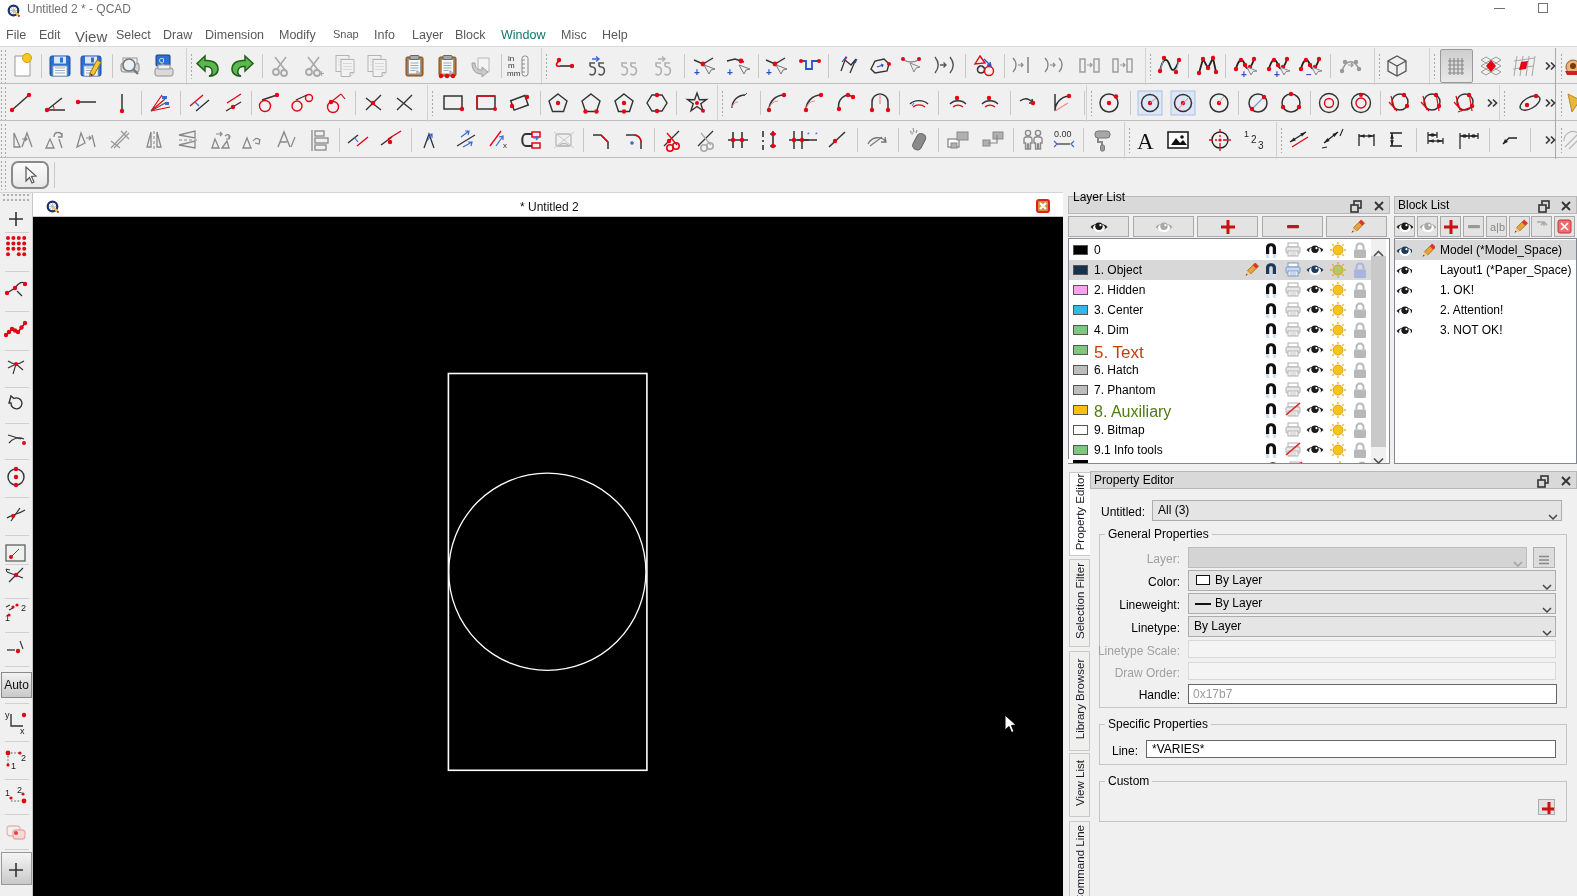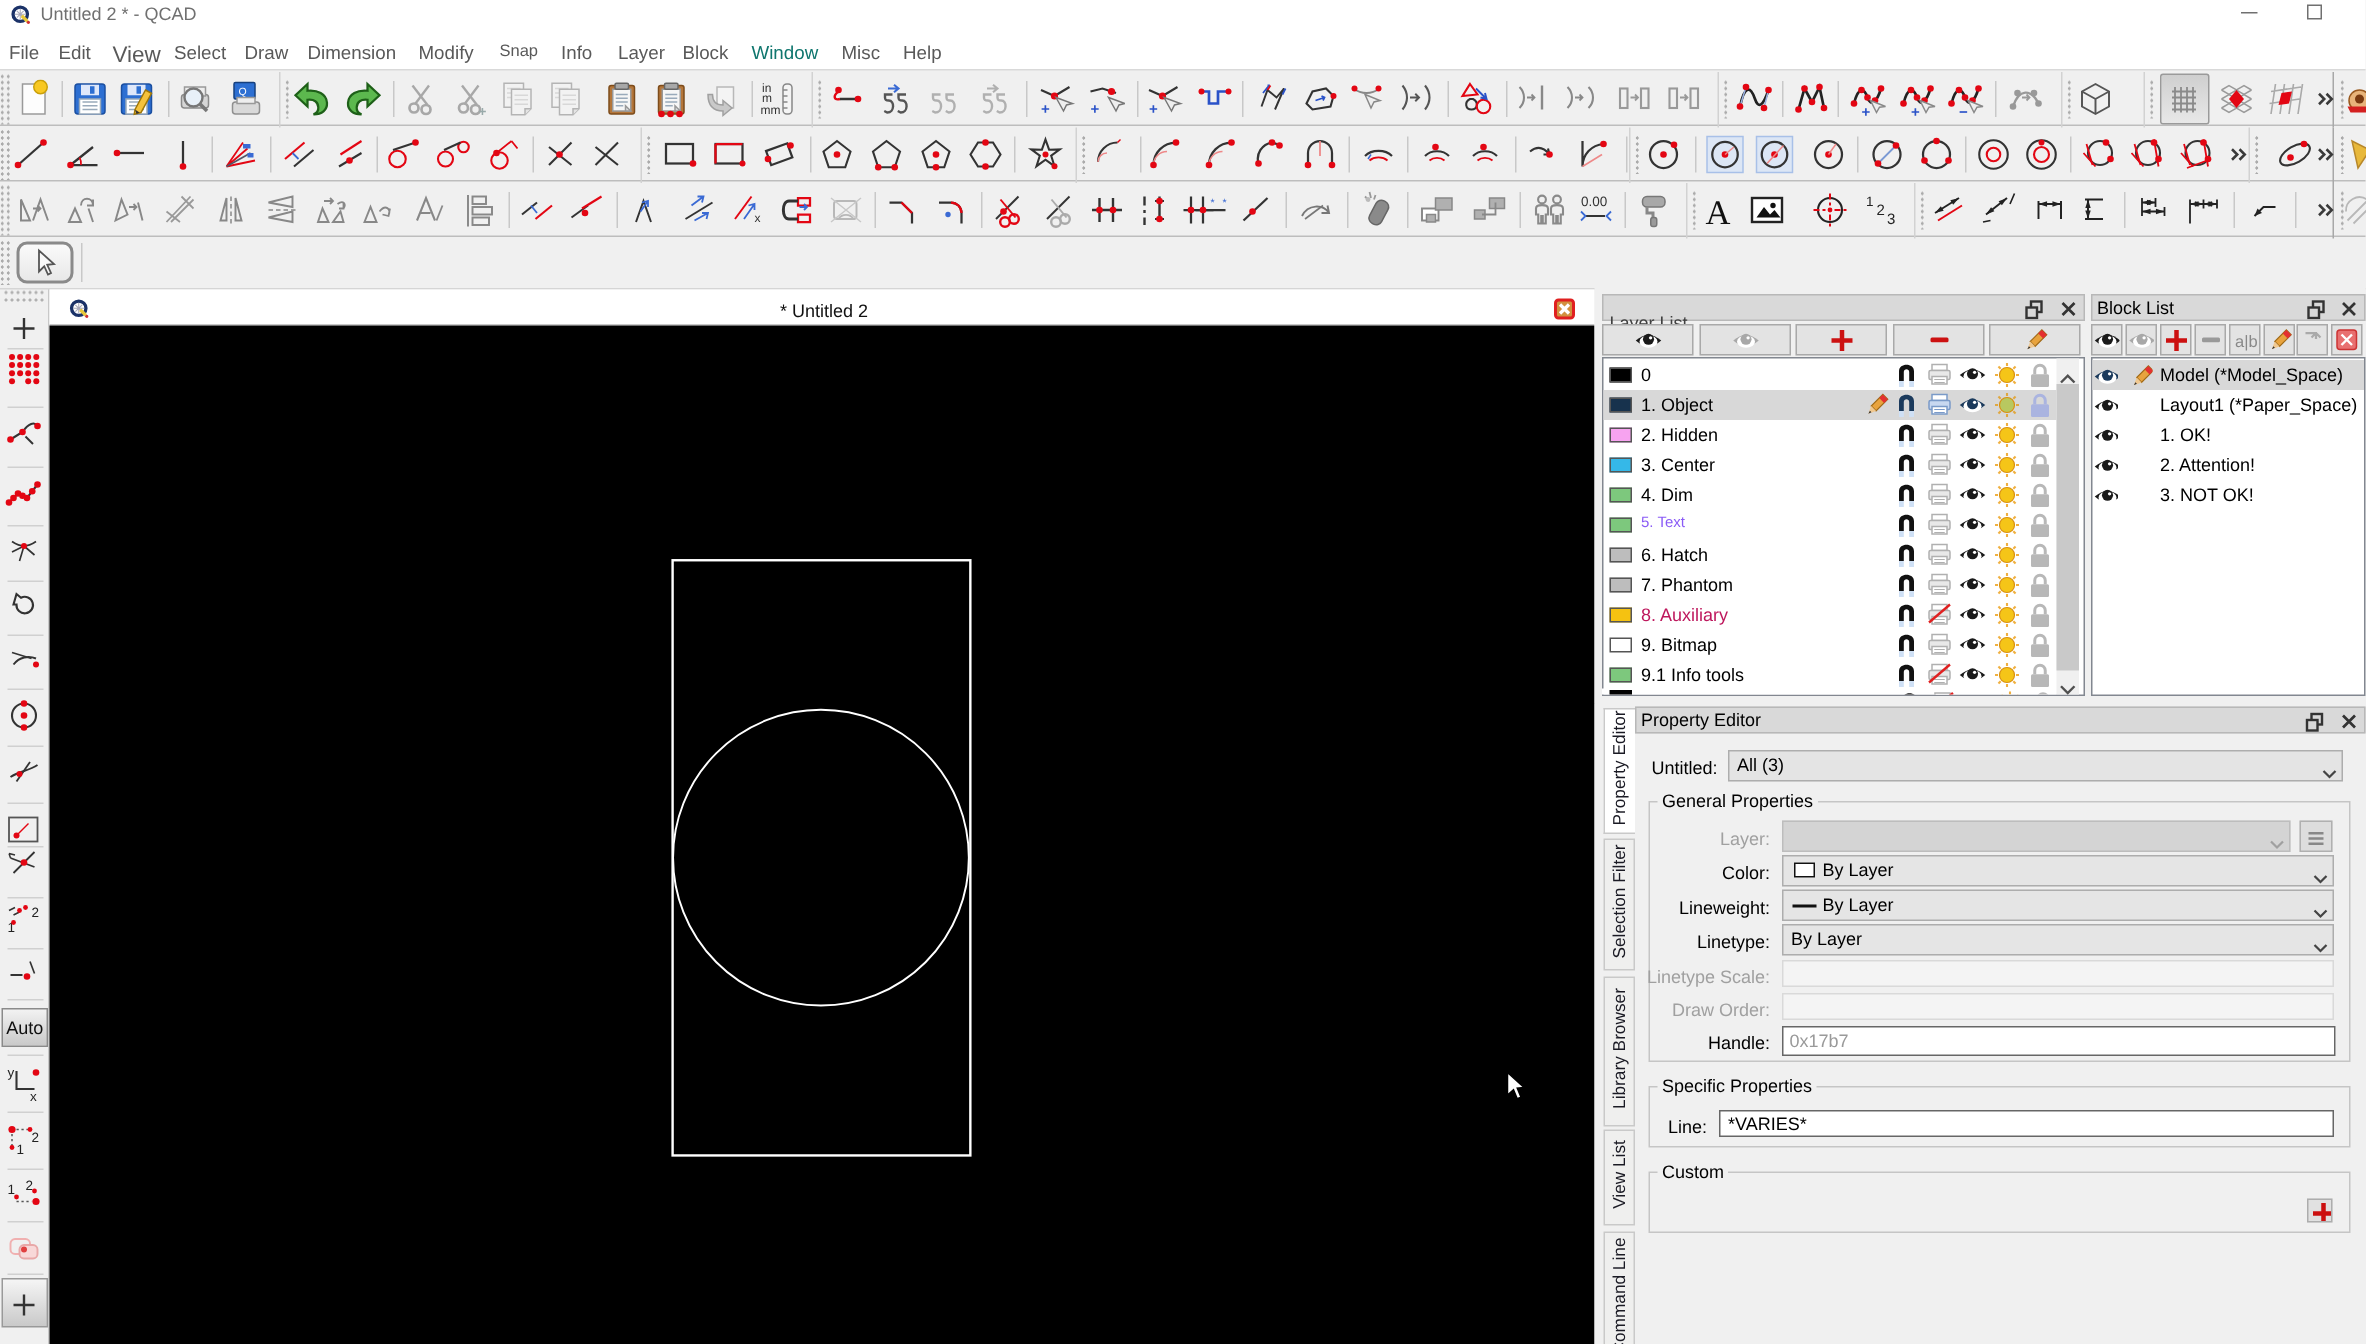--- a/index.html
+++ b/index.html
@@ -1314,21 +1314,21 @@
 <div class="abs" style="left:33px;top:217px;width:1030px;height:679px;background:#000"></div>
 <div class="abs" style="left:33px;top:217px"><svg width="1030" height="679" viewBox="0 0 1030 679">
       <rect x="415.4" y="156.5" width="198.5" height="396.8" fill="none" stroke="#fff" stroke-width="1.6"></rect>
       <circle cx="514.3" cy="354.8" r="98.6" fill="none" stroke="#fff" stroke-width="1.3"></circle>
     </svg></div>
 <div class="abs" style="left:1003px;top:714px"><svg width="16" height="20" viewBox="0 0 16 20">
       <path d="M2 1 L2 16 L6 12.5 L8.5 18.5 L11 17.5 L8.5 11.5 L13 11 z" fill="#fff" stroke="#000" stroke-width="1"></path>
     </svg></div>
 <div class="abs" style="left:1063px;top:192px;width:514px;height:277px;background:#f0f0f0"></div>
 <div class="hdr" style="left:1068px;top:196px;width:322px;height:18px;border:1px solid #b8b8b8;background:#d9d9d9"></div>
-<div class="abs" style="left:1073px;top:208px;font-size:12px;color:#404040">Layer List</div>
+<div class="abs" style="left:1073px;top:190px;font-size:12px;color:#000000">Layer List</div>
 <div class="abs" style="left:1349px;top:199px"><svg width="14" height="14" viewBox="0 0 14 14">
       <rect x="5" y="2" width="7" height="7" fill="none" stroke="#333" stroke-width="1.6"></rect>
       <rect x="2" y="6" width="7" height="7" fill="#d9d9d9" stroke="#333" stroke-width="1.6"></rect>
     </svg></div>
 <div class="abs" style="left:1372px;top:199px"><svg width="14" height="14" viewBox="0 0 14 14">
       <path d="M3 3 L11 11 M11 3 L3 11" stroke="#333" stroke-width="1.8"></path>
     </svg></div>
 <div class="pbtn" style="left:1068px;top:216px;width:61px;height:21px"></div>
 <div class="abs" style="left:1090px;top:218px"><svg width="18" height="18" viewBox="0 0 18 18">
       <path d="M0.5 9 Q9 1.5 17.5 9 Q9 16.5 0.5 9 z" fill="#1a1a1a"></path>
@@ -1534,21 +1534,21 @@
       <path d="M3.0 9.0 L1.0 9.0" stroke="#f0b040" stroke-width="1.4"></path>
       <path d="M4.8 4.8 L3.3 3.3" stroke="#f0b040" stroke-width="1.4"></path>
       <path d="M9.0 3.0 L9.0 1.0" stroke="#f0b040" stroke-width="1.4"></path>
       <path d="M13.2 4.8 L14.7 3.3" stroke="#f0b040" stroke-width="1.4"></path>
     </svg></div>
 <div class="abs" style="left:1351px;top:321px"><svg width="18" height="18" viewBox="0 0 18 18">
       <path d="M5.5 8.5 L5.5 6 a3.5 3.5 0 0 1 7 0 L12.5 8.5" fill="none" stroke="#b8b8b8" stroke-width="2"></path>
       <rect x="3" y="8.5" width="12" height="8.5" rx="1" fill="#b8b8b8"></rect>
     </svg></div>
 <div class="abs" style="left:1073px;top:345px;width:15px;height:10px;background:#7dc87d;border:1px solid #555"></div>
-<div class="abs" style="left:1094px;top:343px;font-size:10px;color:#8b5cf6">5. Text</div>
+<div class="abs" style="left:1094px;top:343px;font-size:17px;color:#c2410c">5. Text</div>
 <div class="abs" style="left:1262px;top:341px"><svg width="18" height="18" viewBox="0 0 18 18">
       <path d="M4 13 L4 6.5 C4 0.8 14 0.8 14 6.5 L14 13 L10.8 13 L10.8 7 C10.8 4.6 7.2 4.6 7.2 7 L7.2 13 z" fill="#111"></path>
       <rect x="4" y="13" width="3.2" height="4" fill="#cfe0f5"></rect>
       <rect x="10.8" y="13" width="3.2" height="4" fill="#cfe0f5"></rect>
     </svg></div>
 <div class="abs" style="left:1284px;top:341px"><svg width="18" height="18" viewBox="0 0 18 18">
       <rect x="4" y="2" width="10" height="4" fill="#fff" stroke="#b0b0b0"></rect>
       <rect x="2" y="6" width="14" height="6" rx="1" fill="#e8e8e8" stroke="#b0b0b0"></rect>
       <rect x="4" y="10" width="10" height="5" fill="#fff" stroke="#b0b0b0"></rect>
       <path d="M5.5 12 h7 M5.5 14 h7" stroke="#b0b0b0" stroke-width="0.8"></path>
@@ -1636,21 +1636,21 @@
       <path d="M3.0 9.0 L1.0 9.0" stroke="#f0b040" stroke-width="1.4"></path>
       <path d="M4.8 4.8 L3.3 3.3" stroke="#f0b040" stroke-width="1.4"></path>
       <path d="M9.0 3.0 L9.0 1.0" stroke="#f0b040" stroke-width="1.4"></path>
       <path d="M13.2 4.8 L14.7 3.3" stroke="#f0b040" stroke-width="1.4"></path>
     </svg></div>
 <div class="abs" style="left:1351px;top:381px"><svg width="18" height="18" viewBox="0 0 18 18">
       <path d="M5.5 8.5 L5.5 6 a3.5 3.5 0 0 1 7 0 L12.5 8.5" fill="none" stroke="#b8b8b8" stroke-width="2"></path>
       <rect x="3" y="8.5" width="12" height="8.5" rx="1" fill="#b8b8b8"></rect>
     </svg></div>
 <div class="abs" style="left:1073px;top:405px;width:15px;height:10px;background:#f5c211;border:1px solid #555"></div>
-<div class="abs" style="left:1094px;top:403px;font-size:12px;color:#be185d">8. Auxiliary</div>
+<div class="abs" style="left:1094px;top:403px;font-size:16px;color:#4d7c0f">8. Auxiliary</div>
 <div class="abs" style="left:1262px;top:401px"><svg width="18" height="18" viewBox="0 0 18 18">
       <path d="M4 13 L4 6.5 C4 0.8 14 0.8 14 6.5 L14 13 L10.8 13 L10.8 7 C10.8 4.6 7.2 4.6 7.2 7 L7.2 13 z" fill="#111"></path>
       <rect x="4" y="13" width="3.2" height="4" fill="#cfe0f5"></rect>
       <rect x="10.8" y="13" width="3.2" height="4" fill="#cfe0f5"></rect>
     </svg></div>
 <div class="abs" style="left:1284px;top:401px"><svg width="18" height="18" viewBox="0 0 18 18">
       <rect x="4" y="2" width="10" height="4" fill="#fff" stroke="#b0b0b0"></rect>
       <rect x="2" y="6" width="14" height="6" rx="1" fill="#e8e8e8" stroke="#b0b0b0"></rect>
       <rect x="4" y="10" width="10" height="5" fill="#fff" stroke="#b0b0b0"></rect>
       <path d="M5.5 12 h7 M5.5 14 h7" stroke="#b0b0b0" stroke-width="0.8"></path>

